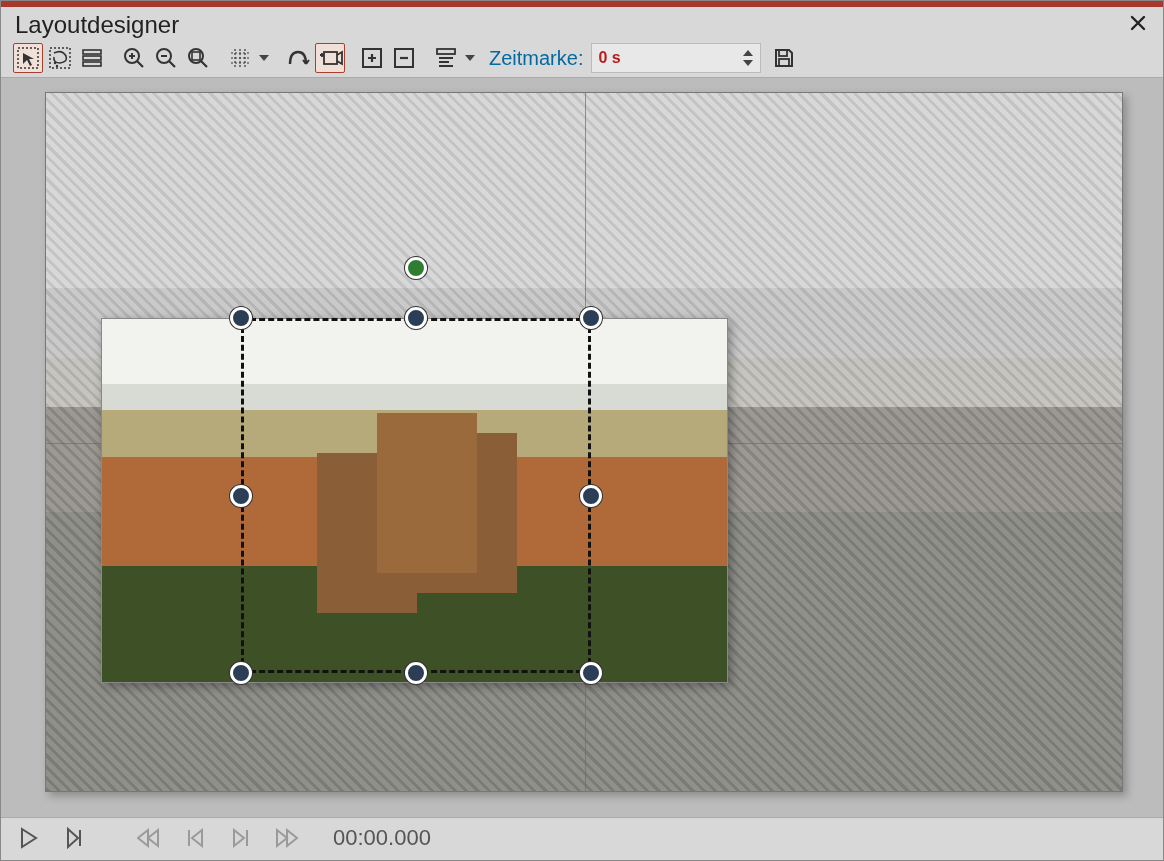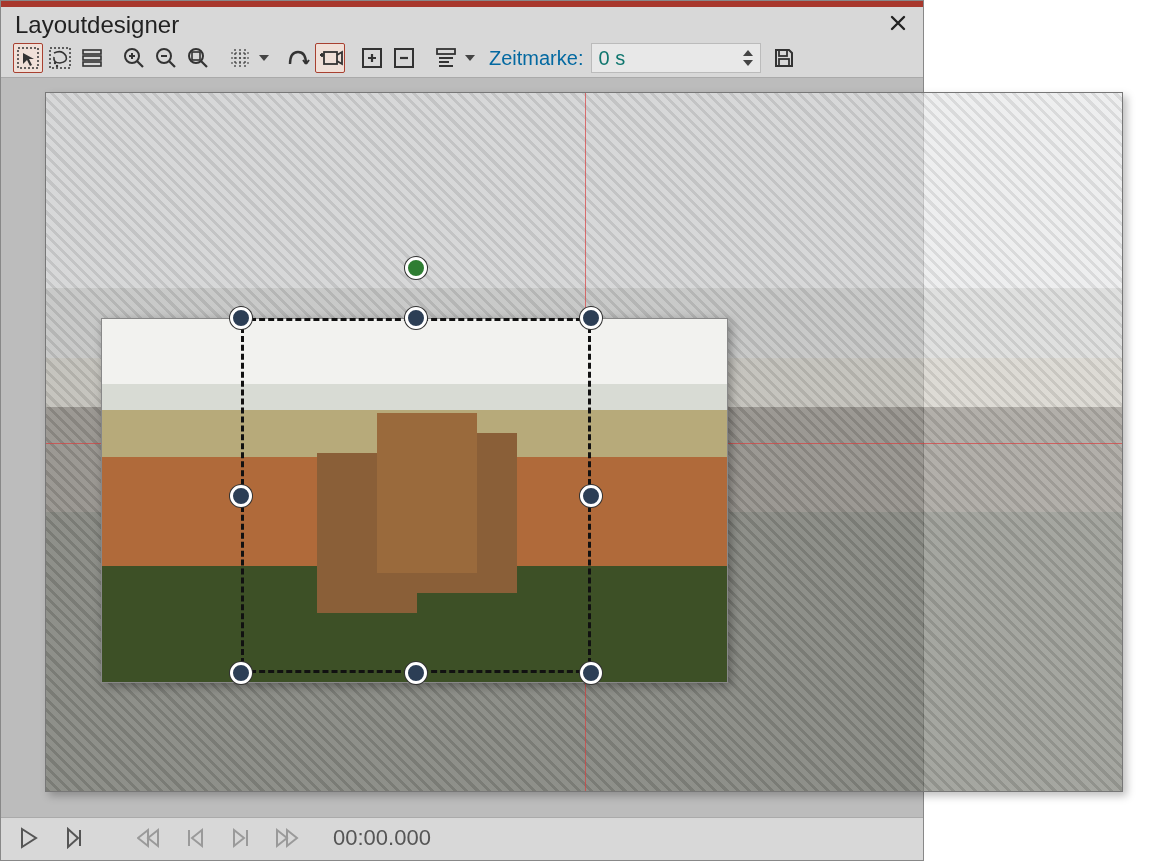--- a/index.html
+++ b/index.html
@@ -1,32 +1,32 @@
 <!DOCTYPE html>
 <html><head>
 <meta charset="utf-8">
 <style>
   * { box-sizing: border-box; margin: 0; padding: 0; font-family: "Segoe UI", Arial, sans-serif; }
   html, body { width: 1164px; height: 861px; overflow: hidden; }
-  .window { width: 924px; height: 861px; background: #c4c4c4; display: flex; flex-direction: column; border: 1px solid #888; }
+  .window { width: 1164px; height: 861px; background: #c4c4c4; display: flex; flex-direction: column; border: 1px solid #888; }
   .titlebar-top { height: 6px; background: #a8372c; }
   .titlebar { display: flex; align-items: center; justify-content: space-between; padding: 4px 12px 2px 14px; background: #d8d8d8; }
   .titlebar .title { font-size: 24px; color: #222; }
   .titlebar .close { font-size: 22px; color: #222; cursor: pointer; padding: 0 4px; }
   .toolbar { display: flex; align-items: center; gap: 2px; padding: 2px 12px 4px 12px; background: #d8d8d8; border-bottom: 1px solid #aaa;}
   .tbtn { width: 30px; height: 30px; display: flex; align-items: center; justify-content: center; border: 1px solid transparent; border-radius: 2px; cursor: pointer; color: #333; }
   .tbtn.selected { border: 1px solid #a84030; background: #f0e0d8; }
   .tbtn.dashed svg rect.outer { stroke-dasharray: 2 2; }
   .tbtn svg { display:block; }
   .tsep { width: 8px; }
   .dropdown-arrow { width: 14px; height: 30px; display:flex; align-items:center; justify-content:center; cursor:pointer; color:#444; }
   .dropdown-arrow svg { display:block; }
   .tlabel { font-size: 20px; color: #0369a1; margin: 0 6px 0 10px; }
   .spin { display:flex; align-items:center; background:#e8e8e8; border:1px solid #bbb; height:30px; min-width:170px; padding:0 6px; }
-  .spin input { border:none; background:transparent; font-size:20px; color:#0f766e; width:120px; outline:none; }
+  .spin input { border:none; background:transparent; font-size:16px; color:#b91c1c; width:120px; outline:none;font-weight:bold; }
   .spin .arrows { display:flex; flex-direction:column; gap:0; margin-left:auto; cursor:pointer;}
   .spin .arrows svg { display:block; }
   .canvas-area { flex:1; position:relative; background:#bcbcbc; padding:14px 14px 0 14px; }
   .stage-wrap { position:relative; width:100%; height:700px; }
   .stage { position:absolute; left:30px; top:0; width:1078px; height:700px; border:1px solid #777; box-shadow: 4px 4px 8px rgba(0,0,0,.25); overflow:hidden; }
   
   .hatch { position:absolute; inset:0; background: repeating-linear-gradient(45deg, rgba(120,120,120,.25) 0 3px, rgba(200,200,200,.25) 3px 8px); }
   
   .bg-photo { position:absolute; inset:0; background:
      linear-gradient(to bottom,

